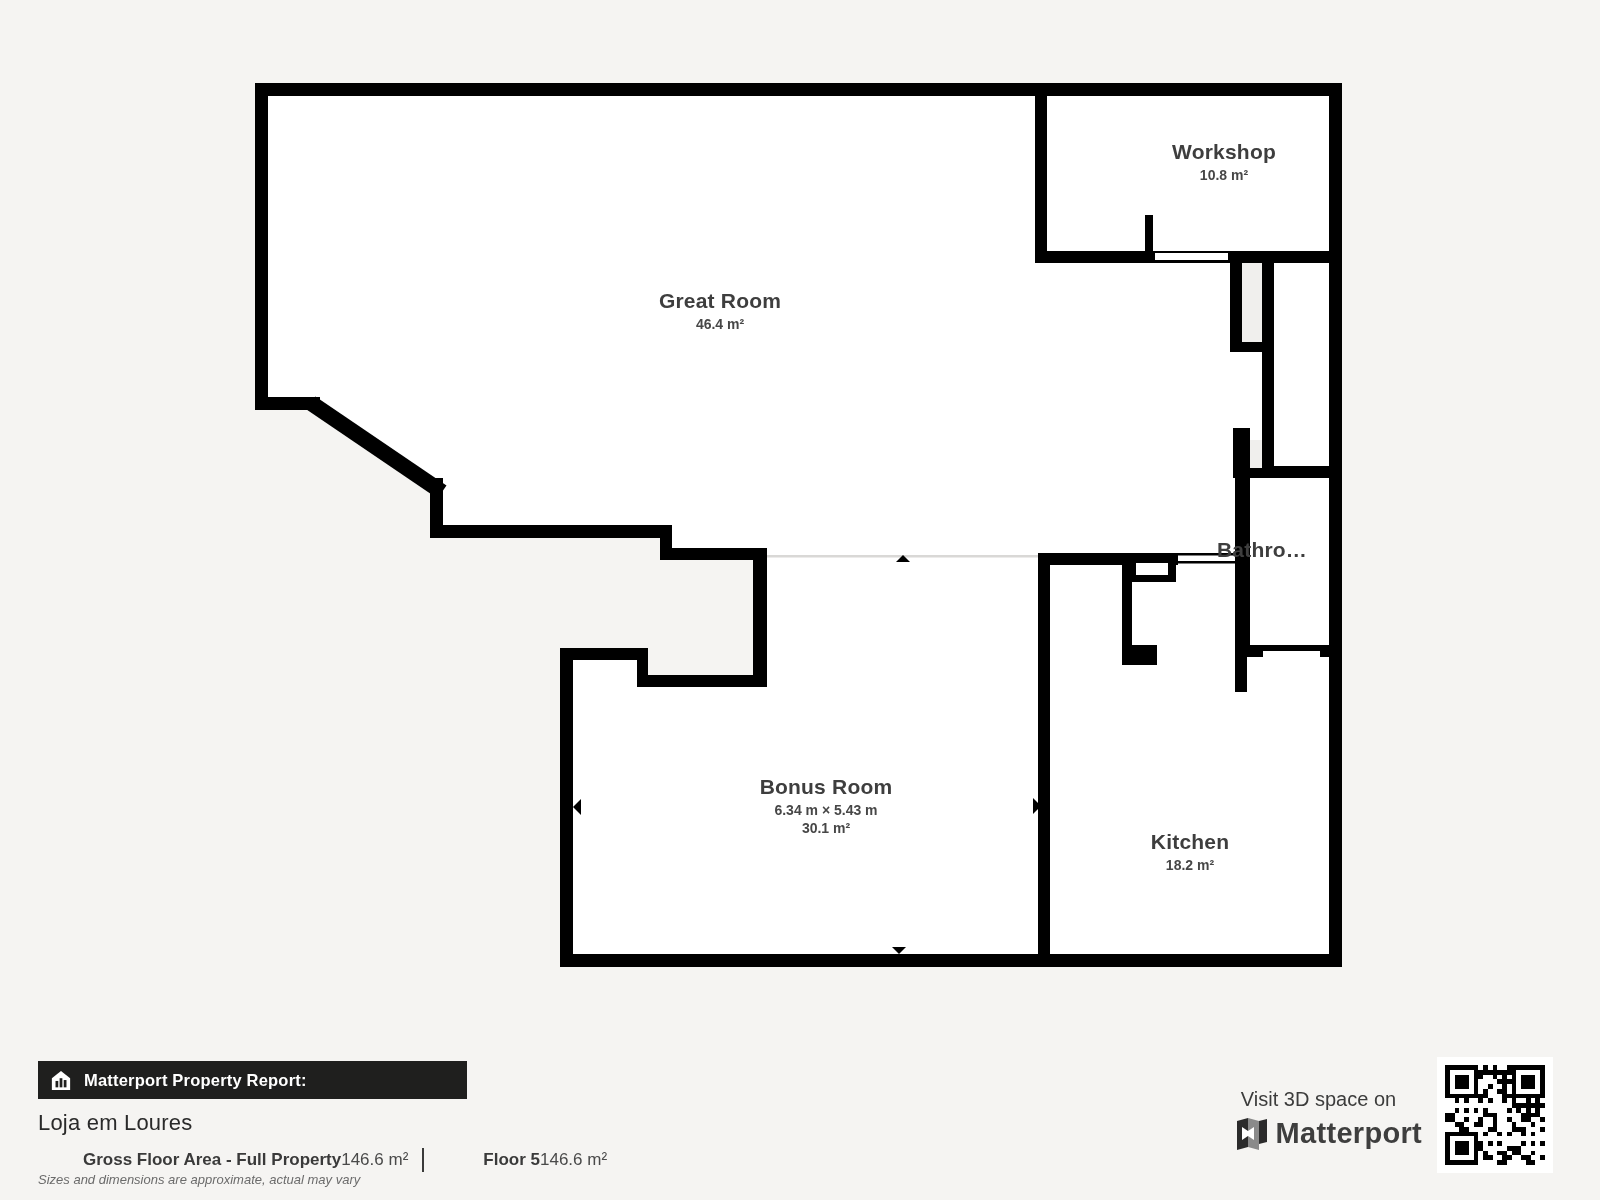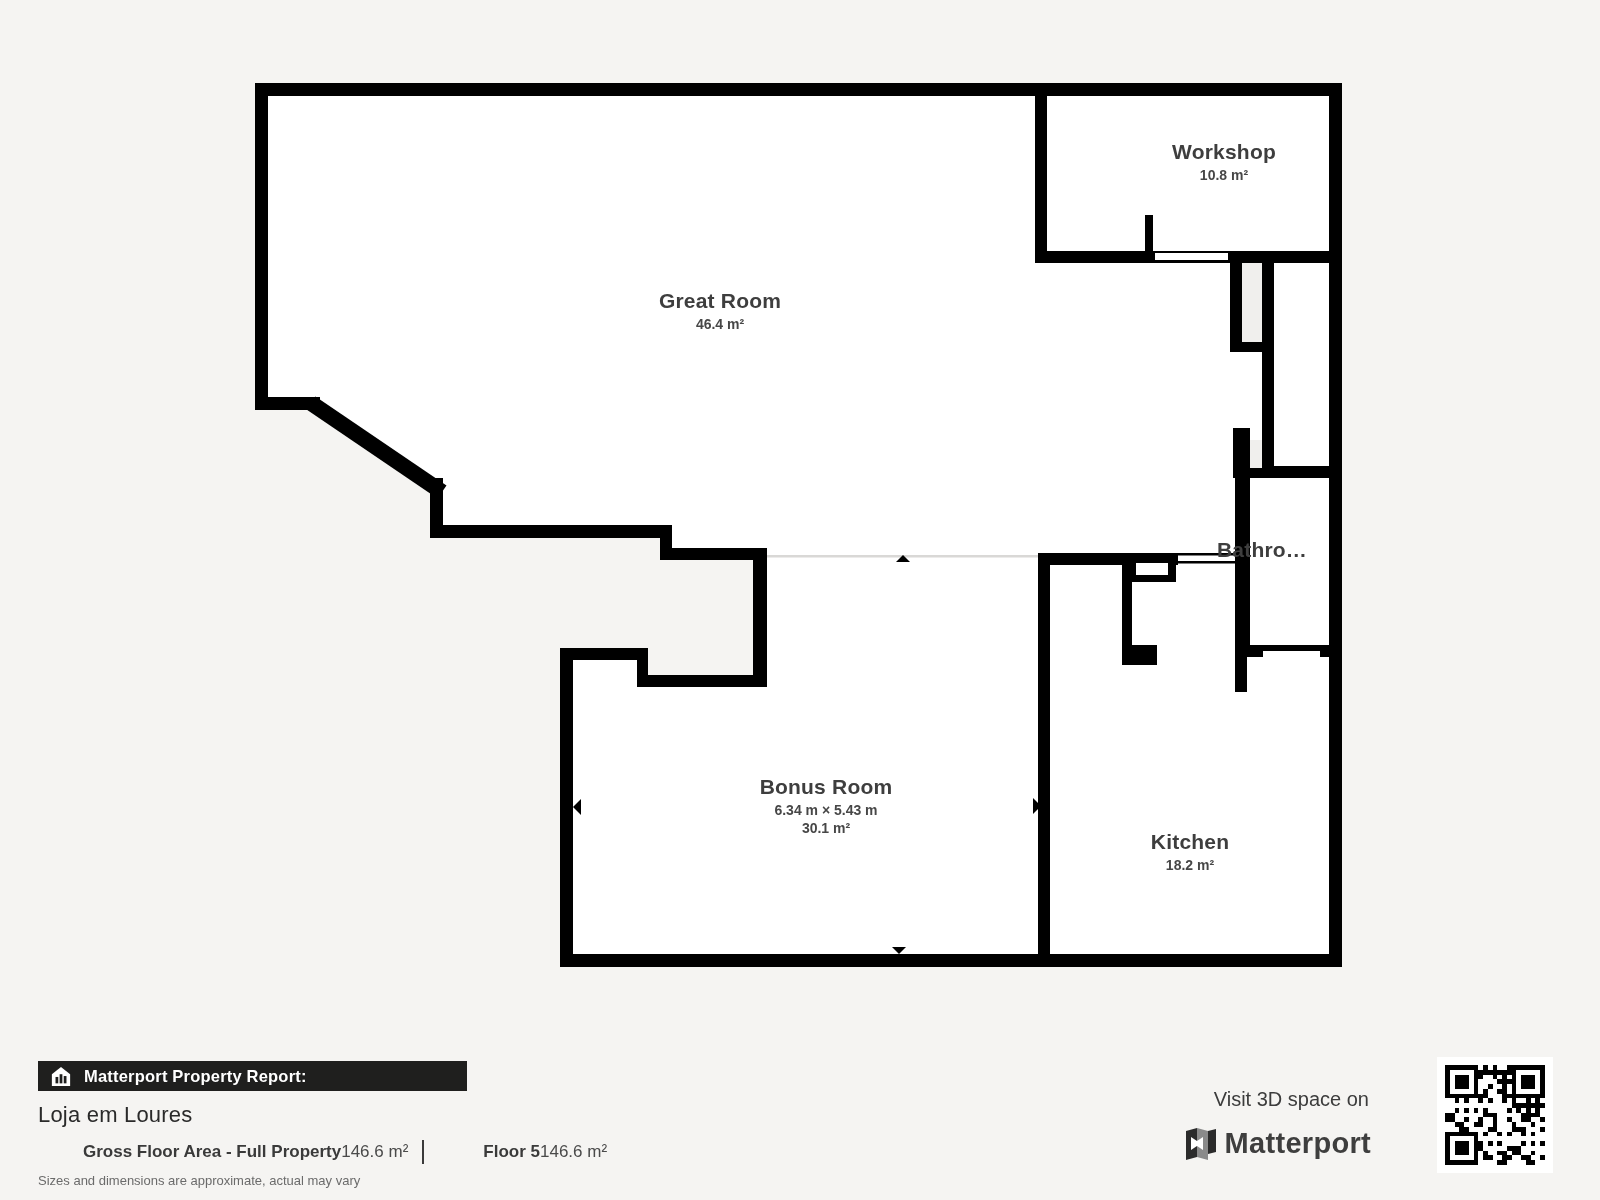--- a/index.html
+++ b/index.html
@@ -22,36 +22,36 @@
     color:#3e3e3e;
     line-height:1.32;
     white-space:nowrap;
   }
   .room-label .rname{font-weight:bold;font-size:21px;letter-spacing:.2px;}
   .room-label .rdim,.room-label .rarea{font-size:14px;color:#474747;font-weight:bold;}
 
   
   .report{position:absolute;left:38px;top:1061px;width:700px;}
   .report-bar{
-    width:429px;height:30px;background:#1f1f1e;color:#fff;
+    width:429px;height:38px;background:#1f1f1e;color:#fff;
     display:flex;align-items:center;box-sizing:border-box;padding:12px 12px;
   }
   .report-bar .bar-icon{width:22px;height:21px;margin-right:12px;flex:0 0 auto;}
   .report-bar .bar-label{font-weight:bold;font-size:16.5px;letter-spacing:.2px;}
   .prop-name{margin-top:11px;font-size:22px;font-weight:normal;color:#2a2a2a;letter-spacing:.2px;}
   .area-row{margin-top:12px;display:flex;align-items:center;font-size:17px;color:#3a3a3a;}
   .area-row .lbl{font-weight:bold;margin-left:45px;}
   .area-row .val{font-weight:normal;color:#4a4a4a;margin-left:0;}
   .area-row .divider{width:2px;height:24px;background:#3a3a3a;margin:0 14px;}
-  .disclaimer{margin-top:9px;font-size:13px;color:#6b6b6b;}
+  .disclaimer{font-size:13px;color:#6b6b6b;font-style:italic;}
 
   
-  .promo{position:absolute;left:1166px;top:1088px;width:205px;text-align:right;}
+  .promo{position:absolute;left:1217px;top:1088px;width:205px;text-align:center;}
   .visit-text{font-size:20px;color:#3c3c3c;padding-right:2px;}
-  .brand-row{margin-top:16px;display:flex;justify-content:flex-end;align-items:center;gap:7px;}
+  .brand-row{margin-top:6px;display:flex;justify-content:flex-end;align-items:center;gap:7px;}
   .brand-row .m-icon{width:34px;height:32px;flex:0 0 auto;}
   .brand-word{font-size:29px;font-weight:bold;color:#3e3e3e;letter-spacing:.3px;}
 
   .qr{
     position:absolute;left:1437px;top:1057px;width:116px;height:116px;
     background:#fff;box-sizing:border-box;padding:8px;
   }
   .qr svg{display:block;width:100%;height:100%;}
 </style>
 </head>

